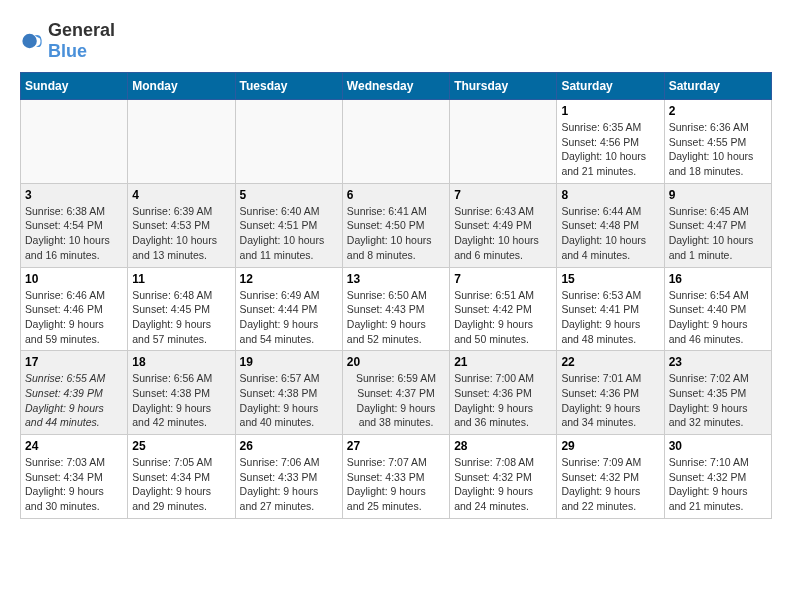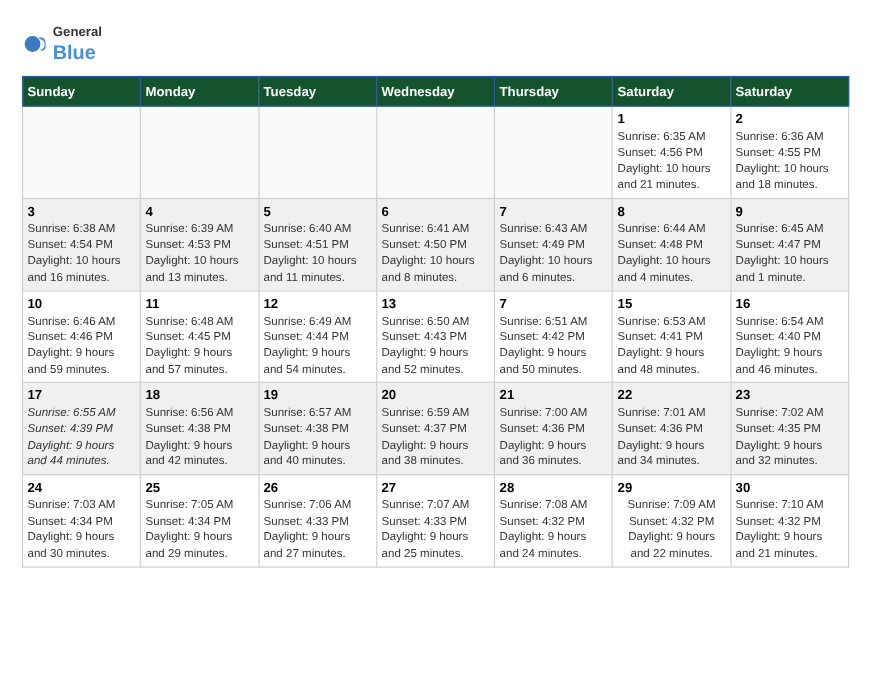--- a/index.html
+++ b/index.html
@@ -36,21 +36,21 @@
     .location-title {
       font-size: 15px;
       color: #555;
     }
     .calendar {
       width: 100%;
       border-collapse: collapse;
       font-size: 11px;
     }
     .calendar th {
-      background-color: #14532d;
+      background-color: #0369a1;
       color: #fff;
       padding: 6px 4px;
       text-align: left;
       font-size: 12px;
       border: 1px solid #2a5a9f;
     }
     .calendar td {
       border: 1px solid #ccc;
       padding: 4px;
       vertical-align: top;
@@ -78,21 +78,21 @@
 </head>
 <body>
 
 <div class="header-area">
   <div class="logo">
     <svg class="logo-icon" viewBox="0 0 30 30" xmlns="http://www.w3.org/2000/svg">
       <circle cx="12" cy="15" r="9" fill="#3a7abf"></circle>
       <path d="M18 8 Q28 5 27 18 Q26 24 20 22 Q28 20 25 12 Z" fill="#4a90d9"></path>
     </svg>
     <div>
-      <span style="font-size:12px;font-weight:bold;color:#333;">General</span><br>
+      <span style="font-size:18px;font-weight:bold;color:#333;">General</span><br>
       <span style="font-size:18px;font-weight:bold;color:#4a90d9;">Blue</span>
     </div>
   </div>
 </div>
 
 <table class="calendar">
   <thead>
     <tr>
     <th>Sunday</th>
         <th>Monday</th>
@@ -225,21 +225,21 @@
 Daylight: 9 hours and 42 minutes.</div>
         </td>
         <td>
           <div class="day-number">19</div>
           <div class="day-info" style="white-space: pre-line;">Sunrise: 6:57 AM
 Sunset: 4:38 PM
 Daylight: 9 hours and 40 minutes.</div>
         </td>
         <td>
           <div class="day-number">20</div>
-          <div class="day-info" style="white-space: pre-line;">Sunrise: 6:59 AM
+          <div class="day-info" style="white-space: pre-line; text-align: center;">Sunrise: 6:59 AM
 Sunset: 4:37 PM
 Daylight: 9 hours and 38 minutes.</div>
         </td>
         <td>
           <div class="day-number">21</div>
           <div class="day-info" style="white-space: pre-line;">Sunrise: 7:00 AM
 Sunset: 4:36 PM
 Daylight: 9 hours and 36 minutes.</div>
         </td>
         <td>
@@ -281,21 +281,21 @@
 Daylight: 9 hours and 25 minutes.</div>
         </td>
         <td>
           <div class="day-number">28</div>
           <div class="day-info" style="white-space: pre-line;">Sunrise: 7:08 AM
 Sunset: 4:32 PM
 Daylight: 9 hours and 24 minutes.</div>
         </td>
         <td>
           <div class="day-number">29</div>
-          <div class="day-info" style="white-space: pre-line; text-align: center;">Sunrise: 7:09 AM
+          <div class="day-info" style="white-space: pre-line;">Sunrise: 7:09 AM
 Sunset: 4:32 PM
 Daylight: 9 hours and 22 minutes.</div>
         </td>
         <td>
           <div class="day-number">30</div>
           <div class="day-info" style="white-space: pre-line;">Sunrise: 7:10 AM
 Sunset: 4:32 PM
 Daylight: 9 hours and 21 minutes.</div>
         </td>
       </tr>

